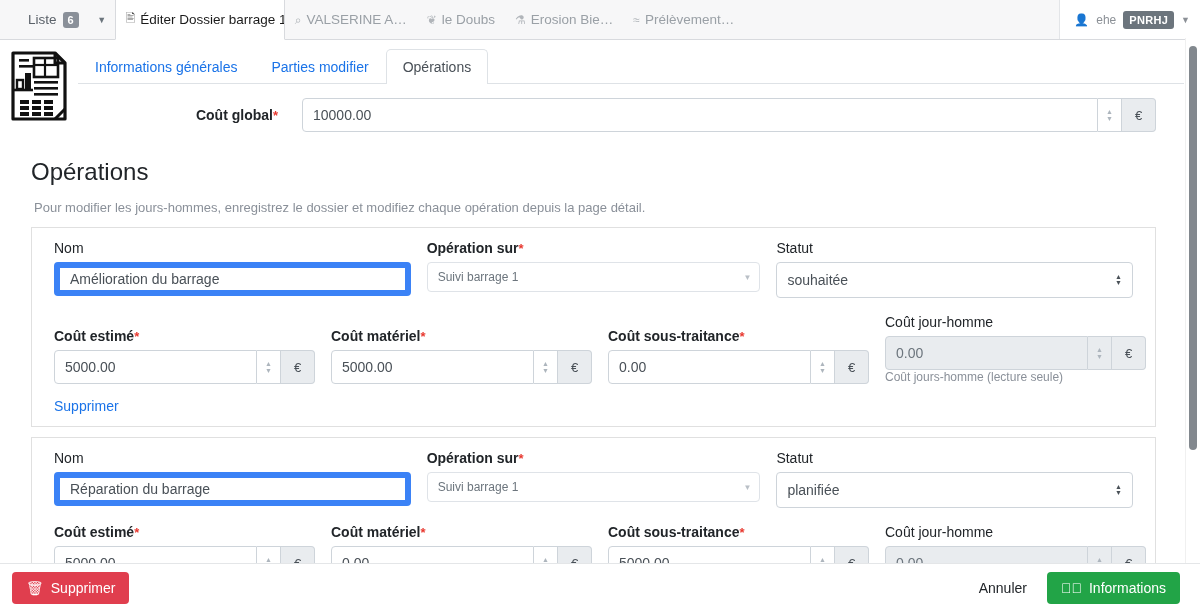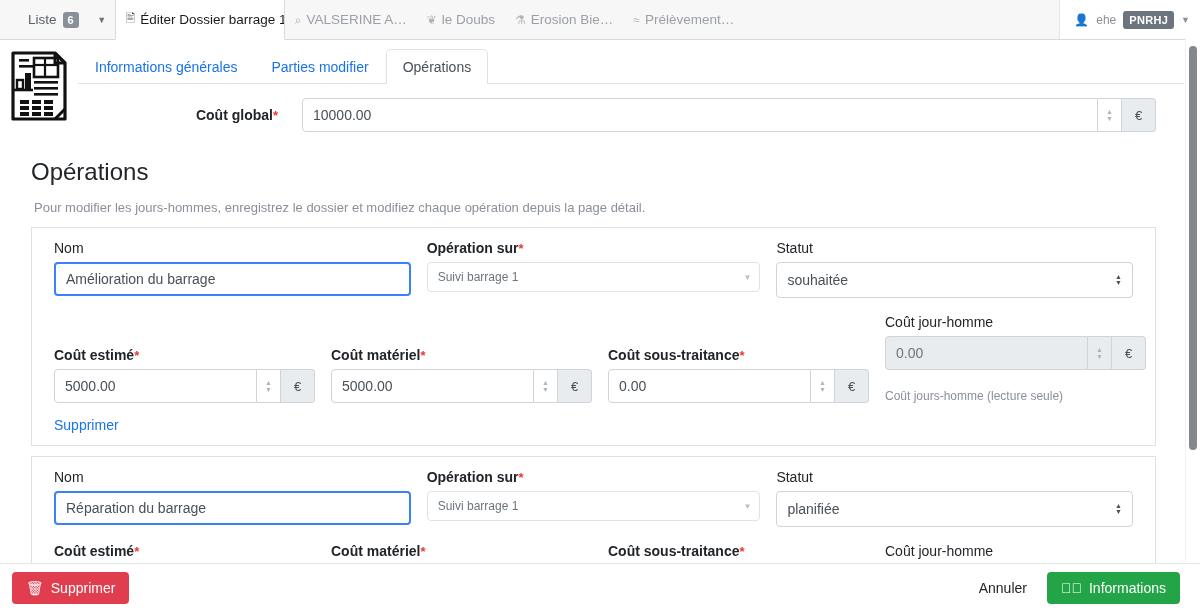--- a/index.html
+++ b/index.html
@@ -158,21 +158,21 @@
   .col-nom   { width: 390px; }
   .col-opsur { width: 366px; }
   .col-statut{ width: 390px; }
   .col-q     { width: 283px; }
 
   .fl { font-size: 14px; color: #212529; margin-bottom: 6px; display:block; }
   .fl.bold { font-weight: bold; }
 
   .txtinput {
     width: 100%; height: 34px;
-    border: 2px solid #3b82f6; border-radius: 4px;
+    border: 6px solid #3b82f6; border-radius: 4px;
     padding: 6px 10px; font-size: 14px; color: #495057;
     background: #fff; outline: none;
     font-family: "Liberation Sans", sans-serif;
   }
   .s2 {
     width: 100%; height: 30px;
     border: 1px solid #dfe3e8; border-radius: 4px;
     background: #fff; display: flex; align-items: center;
     padding: 0 8px 0 10px; font-size: 12px; color: #6c757d;
   }
@@ -183,21 +183,21 @@
     width: 100%; height: 36px;
     border: 1px solid #ced4da; border-radius: 4px;
     background: #fff; display: flex; align-items: center;
     padding: 0 10px; font-size: 14px; color: #495057;
   }
   .selectbox .updown {
     margin-left: auto; display: flex; flex-direction: column;
     line-height: 6px; font-size: 7px; color: #495057;
   }
   .help-text {
-    font-size: 12px; color: #8a9099; margin-top: 19px; display: block;
+    font-size: 12px; color: #8a9099; margin-top: 0; display: block;
   }
   .delete-link {
     color: #1a73e8; font-size: 14px;
     margin: 14px 0 0 8px; display: inline-block; cursor: pointer;
   }
   .mt { margin-top: 16px; align-items: flex-end; }
 
   
   .footer {
     position: absolute; left: 0; bottom: 0;

